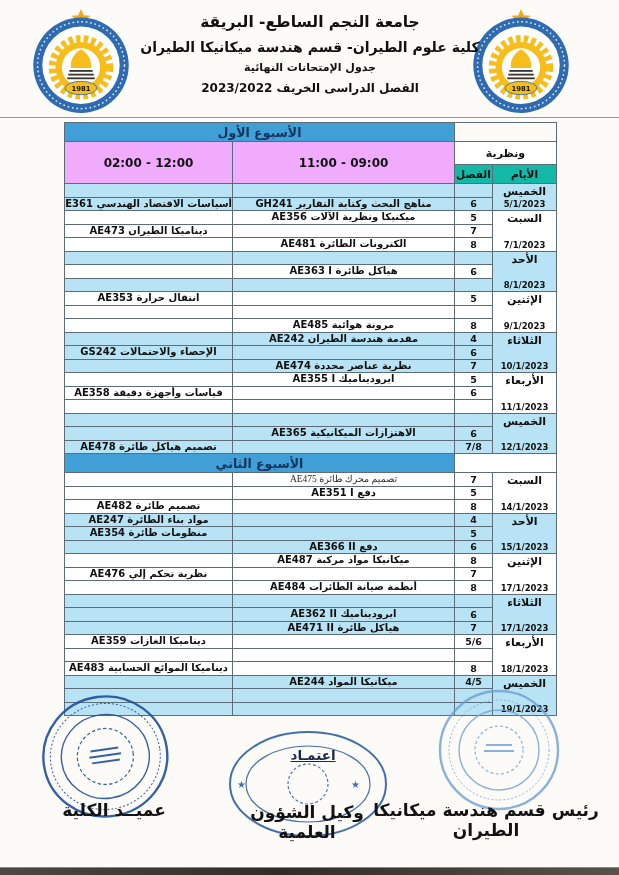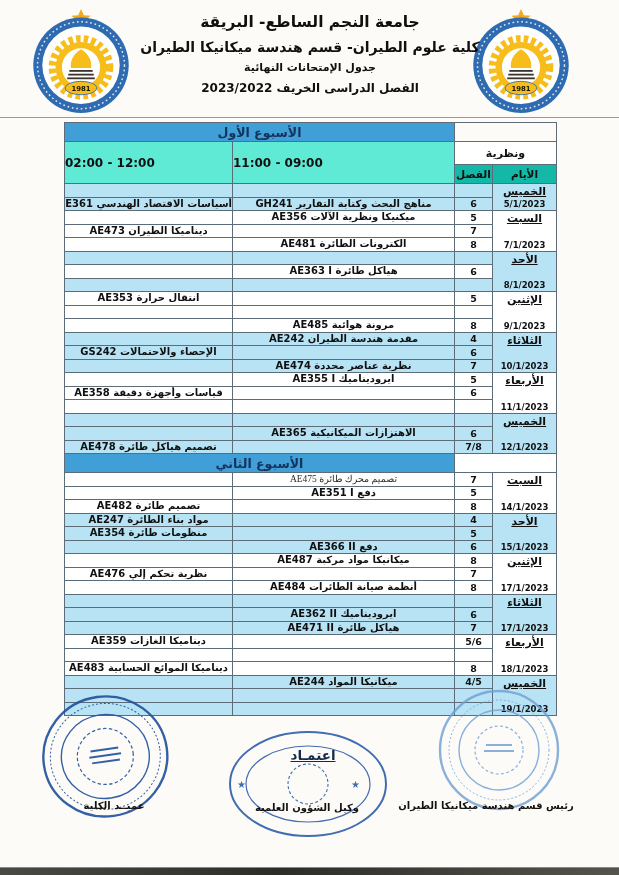--- a/index.html
+++ b/index.html
@@ -21,36 +21,36 @@
   #sched td{border:1px solid #5c6c78;padding:0;overflow:hidden;}
   #sched{border:1.5px solid #22303a;padding-left:44px;}
   thead tr.r-banner{height:19px;}
   thead tr.r-time{height:23px;}
   thead tr.r-sub{height:19px;}
   tbody tr{height:13.5px;}
   tbody tr.bannerRow{height:19px;margin-left:32px;}
   td.banner{background:#3f9fd6;color:#14335c;font-weight:bold;font-size:12.5px;text-align:center;border:1px solid #2b6f9c;}
   td.void{border:none;background:transparent;}
   td.tvq{font-weight:bold;font-size:11px;text-align:center;background:#fff;}
-  td.time{font-weight:bold;font-size:12px;direction:ltr;background:#5eead4;}
+  td.time{font-weight:bold;font-size:12px;text-align:center;direction:ltr;background:#f0abfc;}
   td.sub{background:#14b8a6;font-weight:bold;font-size:10.5px;text-align:center;}
   td.cls{font-weight:bold;font-size:9.5px;text-align:center;background:#fff;}
   td.subj{font-weight:bold;font-size:10px;text-align:center;white-space:nowrap;background:#fff;line-height:12px;}
   td.subj.plain{font-weight:normal;font-size:9.5px;color:#2a2a2a;font-family:Liberation Serif, serif;}
   td.tint{background:#b7e3f4;}
   td.day-cell{background:#fff;font-weight:bold;text-align:center;vertical-align:top;}
   td.day-cell.tint{background:#b7e3f4;}
-  .dname{font-size:11px;line-height:13px;margin-top:1px;text-decoration:underline;}
+  .dname{font-size:11px;line-height:13px;margin-top:1px;}
   .ddate{font-size:8.5px;line-height:10px;position:absolute;}
   td.day-cell{position:relative;}
   td.day-cell .ddate{bottom:1px;right:0;left:0;text-align:center;}
   
   .stamp{position:absolute;}
   .approval{position:absolute;left:258px;top:747px;width:110px;text-align:center;font-weight:bold;font-size:13.5px;color:#15294d;text-decoration:underline;}
-  .sign{position:absolute;font-weight:bold;font-size:10px;text-align:center;color:#121212;}
+  .sign{position:absolute;font-weight:bold;font-size:17px;text-align:center;color:#121212;}
   .sign.right{left:372px;top:800px;width:228px;}
   .sign.center{left:228px;top:802px;width:158px;}
   .sign.left{left:48px;top:800px;width:132px;}
   .bottom-line{position:absolute;left:0;right:0;bottom:7px;border-top:1px solid #8a8a80;}
   .bottom-edge{position:absolute;left:0;right:0;bottom:0;height:7px;background:linear-gradient(to right,#4a4a44,#2d2d28 45%,#55544c);}
 </style>
 </head>
 <body>
 
 <div class="sheet">

